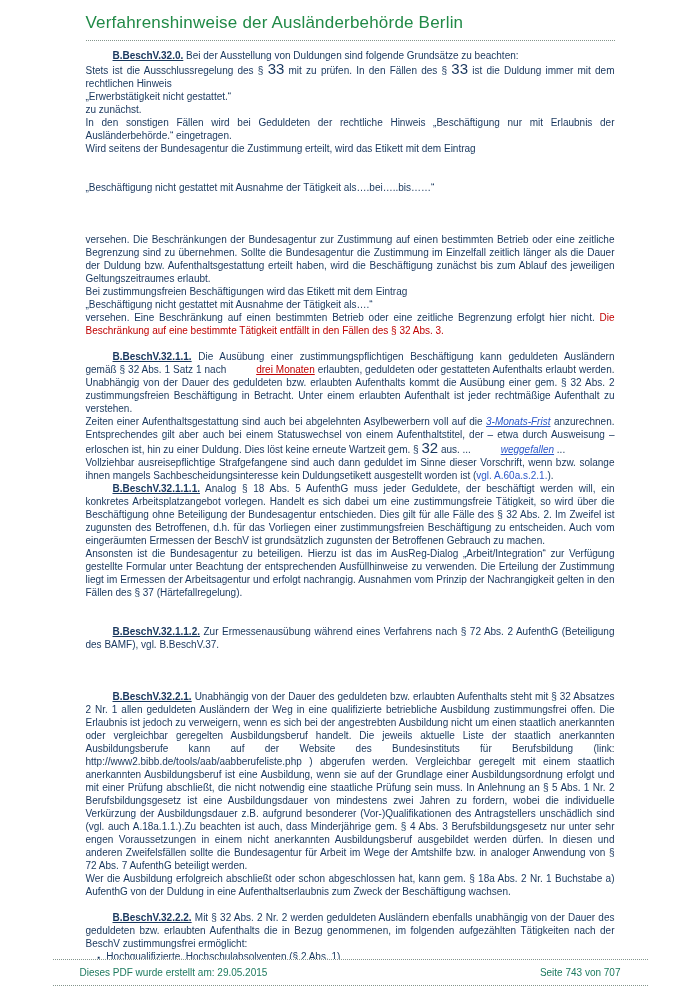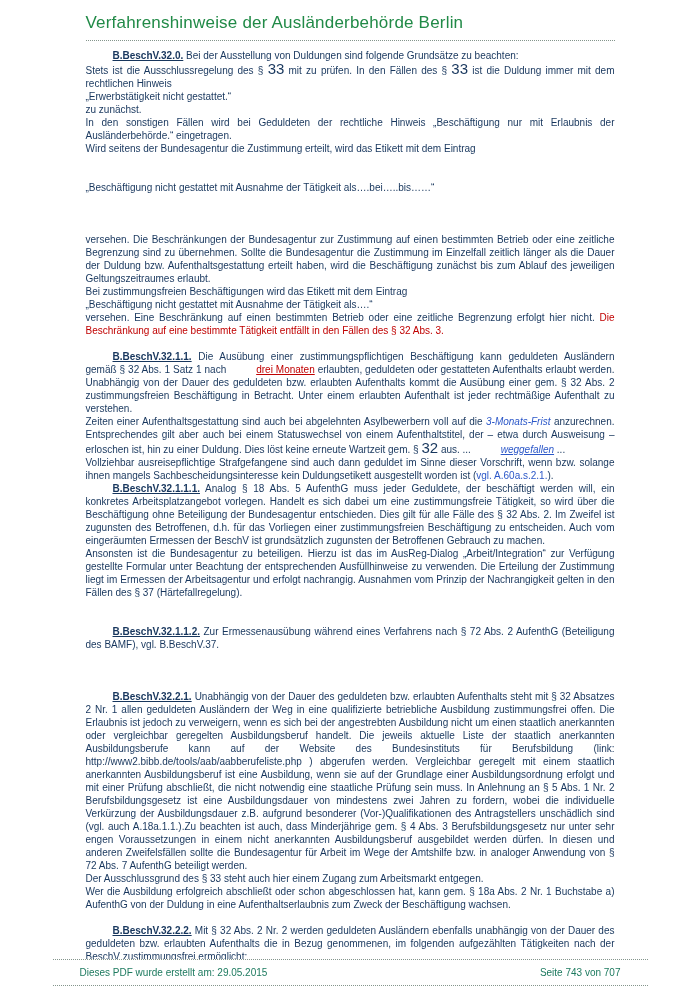--- a/index.html
+++ b/index.html
@@ -29,21 +29,21 @@
     color: #17365d;
   }
   .para { margin: 0; text-align: justify; }
   .center { text-align: left; }
   .bullet { text-align: left; padding-left: 12px; }
   .bullet-marker { margin-right: 6px; font-size: 8px; color: #17365d; }
   .bold { font-weight: 700; }
   .underline { text-decoration: underline; padding-left: 27px; }
   .red { color: #c00000; }
   .blue { color: #2b57c8; }
-  .italic { font-style: italic; }
+  .italic { font-style: italic; text-decoration: underline; }
   .large { font-size: 15px; line-height: 13px; }
   .link { cursor: pointer; }
   .footer {
     position: absolute;
     left: 0; right: 0; bottom: 4px;
     background: #ffffff;
     display: flex;
     justify-content: space-between;
     align-items: center;
     padding: 7px 27px;
@@ -79,21 +79,20 @@
       <div style="height: 13px;"></div>
       <div class="para"><span class="bold underline">B.BeschV.32.1.1.</span><span> Die Ausübung einer zustimmungspflichtigen Beschäftigung kann geduldeten Ausländern gemäß § 32 Abs. 1 Satz 1 nach </span><span class="red underline link">drei Monaten</span><span> erlaubten, geduldeten oder gestatteten Aufenthalts erlaubt werden. Unabhängig von der Dauer des geduldeten bzw. erlaubten Aufenthalts kommt die Ausübung einer gem. § 32 Abs. 2 zustimmungsfreien Beschäftigung in Betracht. Unter einem erlaubten Aufenthalt ist jeder rechtmäßige Aufenthalt zu verstehen.</span></div>
       <div class="para"><span>Zeiten einer Aufenthaltsgestattung sind auch bei abgelehnten Asylbewerbern voll auf die </span><span class="blue italic link">3-Monats-Frist</span><span> anzurechnen. Entsprechendes gilt aber auch bei einem Statuswechsel von einem Aufenthaltstitel, der – etwa durch Ausweisung – erloschen ist, hin zu einer Duldung. Dies löst keine erneute Wartzeit gem. § </span><span class="large">32</span><span> aus. ... </span><span class="blue italic underline link">weggefallen</span><span> ...</span></div>
       <div class="para"><span>Vollziehbar ausreisepflichtige Strafgefangene sind auch dann geduldet im Sinne dieser Vorschrift, wenn bzw. solange ihnen mangels Sachbescheidungsinteresse kein Duldungsetikett ausgestellt worden ist (</span><span class="blue link">vgl. A.60a.s.2.1.</span><span>).</span></div>
       <div class="para"><span class="bold underline">B.BeschV.32.1.1.1.</span><span> Analog § 18 Abs. 5 AufenthG muss jeder Geduldete, der beschäftigt werden will, ein konkretes Arbeitsplatzangebot vorlegen. Handelt es sich dabei um eine zustimmungsfreie Tätigkeit, so wird über die Beschäftigung ohne Beteiligung der Bundesagentur entschieden. Dies gilt für alle Fälle des § 32 Abs. 2.  Im Zweifel ist zugunsten des Betroffenen, d.h. für das Vorliegen einer zustimmungsfreien Beschäftigung zu entscheiden. Auch vom eingeräumten Ermessen der BeschV ist grundsätzlich zugunsten der Betroffenen Gebrauch zu machen.</span></div>
       <div class="para"><span>Ansonsten ist die Bundesagentur zu beteiligen. Hierzu ist das im AusReg-Dialog „Arbeit/Integration“ zur Verfügung gestellte Formular unter Beachtung der entsprechenden Ausfüllhinweise zu verwenden. Die Erteilung der Zustimmung liegt im Ermessen der Arbeitsagentur und erfolgt nachrangig. Ausnahmen vom Prinzip der Nachrangigkeit gelten in den Fällen des § 37 (Härtefallregelung).</span></div>
       <div style="height: 26px;"></div>
       <div class="para"><span class="bold underline">B.BeschV.32.1.1.2.</span><span> Zur Ermessenausübung während eines Verfahrens nach § 72 Abs. 2 AufenthG (Beteiligung des BAMF), vgl. B.BeschV.37.</span></div>
       <div style="height: 39px;"></div>
       <div class="para"><span class="bold underline">B.BeschV.32.2.1.</span><span> Unabhängig von der Dauer des geduldeten bzw. erlaubten Aufenthalts steht mit  § 32 Absatzes 2 Nr. 1 allen geduldeten Ausländern der Weg in eine qualifizierte betriebliche Ausbildung zustimmungsfrei offen. Die Erlaubnis ist jedoch zu verweigern, wenn es sich bei der angestrebten Ausbildung nicht um einen staatlich anerkannten oder vergleichbar geregelten Ausbildungsberuf handelt. Die jeweils aktuelle Liste der staatlich anerkannten Ausbildungsberufe kann auf der Website des Bundesinstituts für Berufsbildung (link: </span><span class="link">http://www2.bibb.de/tools/aab/aabberufeliste.php</span><span> )  abgerufen werden. Vergleichbar geregelt mit einem staatlich anerkannten Ausbildungsberuf ist eine Ausbildung, wenn sie auf der Grundlage einer Ausbildungsordnung erfolgt und mit einer Prüfung abschließt, die nicht notwendig eine staatliche Prüfung sein muss. In Anlehnung an § 5 Abs. 1 Nr. 2 Berufsbildungsgesetz ist eine Ausbildungsdauer von mindestens zwei Jahren zu fordern, wobei die individuelle Verkürzung der Ausbildungsdauer z.B. aufgrund besonderer (Vor-)Qualifikationen des Antragstellers unschädlich sind (vgl. auch A.18a.1.1.).Zu beachten ist auch, dass Minderjährige gem. § 4 Abs. 3 Berufsbildungsgesetz nur unter sehr engen Voraussetzungen in einem nicht anerkannten Ausbildungsberuf ausgebildet werden dürfen. In diesen und anderen Zweifelsfällen sollte die Bundesagentur für Arbeit im Wege der Amtshilfe bzw. in analoger Anwendung von § 72 Abs. 7 AufenthG beteiligt werden.</span></div>
-      <div class="para"><span>Der Ausschlussgrund des § 33 steht auch hier einem Zugang zum Arbeitsmarkt entgegen.</span></div>
       <div class="para"><span>Wer die Ausbildung erfolgreich abschließt oder schon abgeschlossen hat, kann gem.  § 18a Abs. 2 Nr. 1 Buchstabe a) AufenthG von der Duldung in eine Aufenthaltserlaubnis zum Zweck der Beschäftigung wachsen.</span></div>
       <div style="height: 13px;"></div>
       <div class="para"><span class="bold underline">B.BeschV.32.2.2.</span><span> Mit § 32 Abs. 2 Nr. 2 werden geduldeten Ausländern ebenfalls unabhängig von der Dauer des geduldeten bzw. erlaubten Aufenthalts die in Bezug genommenen, im folgenden aufgezählten Tätigkeiten nach der BeschV zustimmungsfrei ermöglicht:</span></div>
       <div class="para bullet"><span class="bullet-marker">▪</span><span>Hochqualifizierte, Hochschulabsolventen (§ 2 Abs. 1)</span></div>
     </div>
 
   <div class="footer">
     <span>Dieses PDF wurde erstellt am: 29.05.2015</span>
     <span>Seite 743 von 707</span>
   </div>

